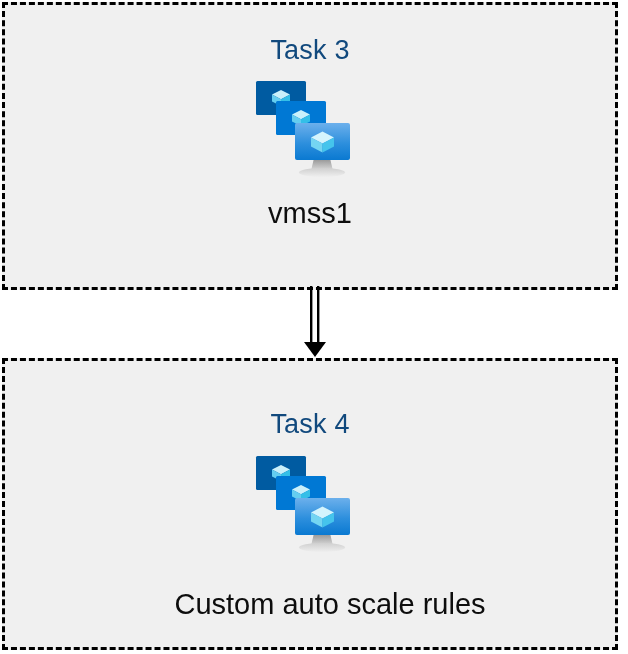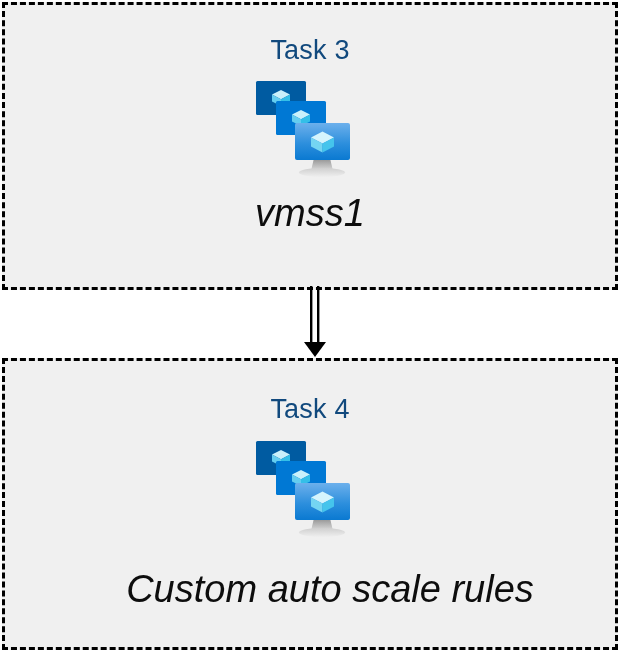--- a/index.html
+++ b/index.html
@@ -56,21 +56,21 @@
 
   .task-title {
     color: #11497d;
     font-size: 27px;
     line-height: 30px;
     font-weight: 400;
     letter-spacing: 0.2px;
     white-space: nowrap;
   }
   #task-box-3 .task-title { margin-top: 30px; }
-  #task-box-4 .task-title { margin-top: 33px; }
+  #task-box-4 .task-title { margin-top: 48px; }
 
   
   .vmss-icon {
     position: relative;
     width: 112px;
     height: 104px;
   }
   #task-box-3 .vmss-icon { margin-top: 14px; }
   #task-box-4 .vmss-icon { margin-top: 15px; }
 
@@ -89,23 +89,22 @@
   #task-box-4 .label-block { margin-top: 28px; margin-left: 40px; }
 
   .label-line {
     font-size: 28px;
     line-height: 35px;
     font-weight: 400;
     white-space: nowrap;
     color: #0d0d0d;
   }
   .label-line.big {
-    font-size: 38px;
+    font-size: 29px;
     line-height: 37px;
-    font-style: italic;
   }
 
   
   .connector {
     position: absolute;
     left: 298px;
     top: 286px;
     width: 34px;
     height: 72px;
   }

